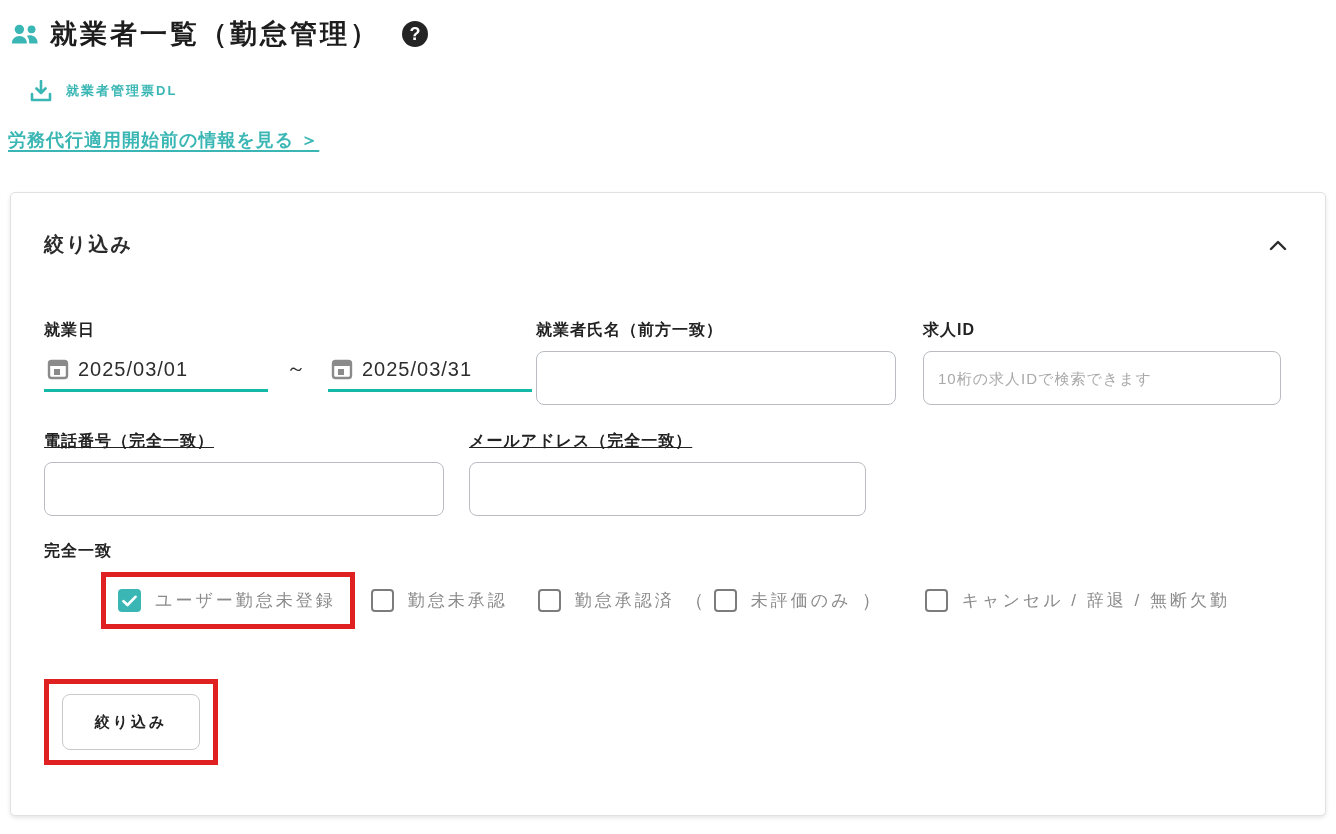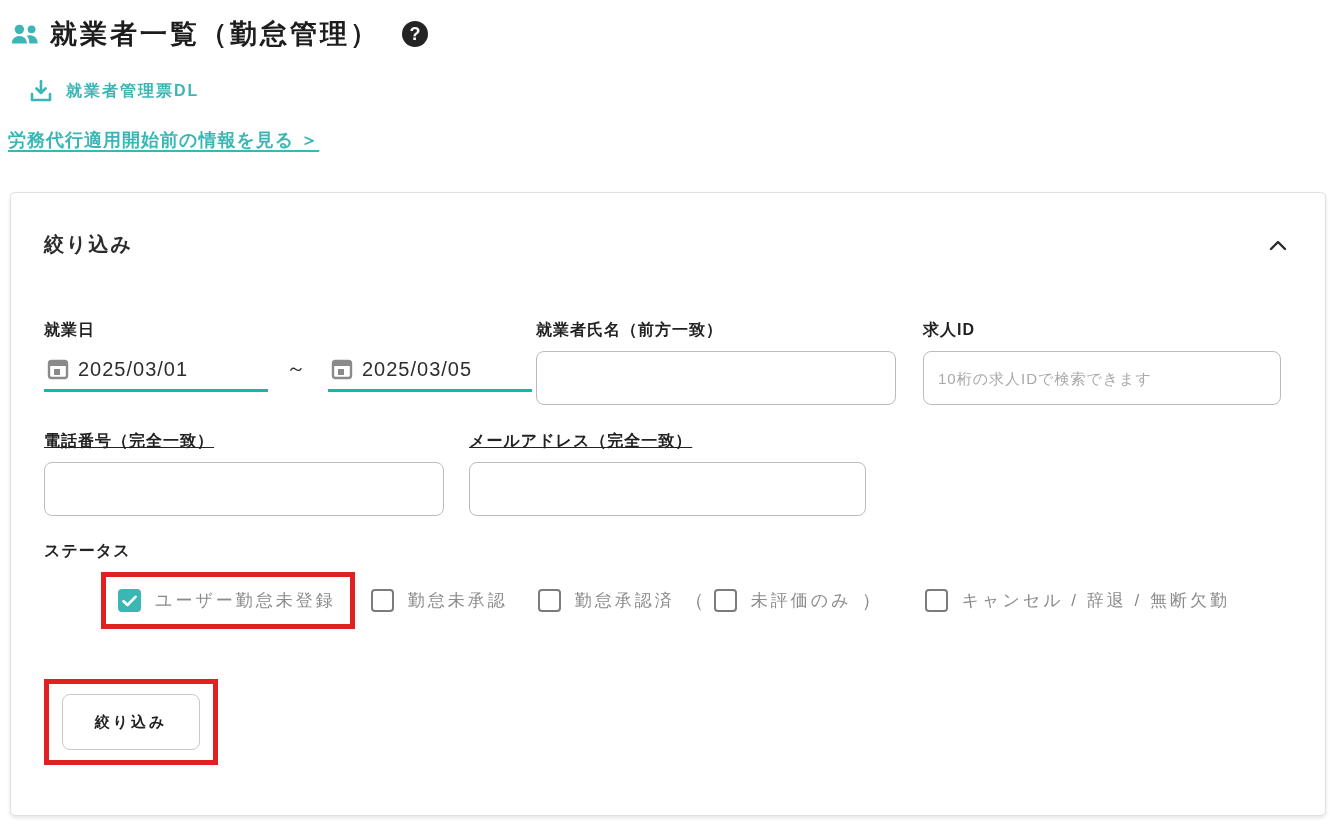--- a/index.html
+++ b/index.html
@@ -30,21 +30,21 @@
     margin-left: 12px; cursor: pointer;
   }
 
   
   .dl-row {
     display: flex; align-items: center; gap: 14px;
     margin: 28px 0 0 30px;
     color: #3ab7b4; cursor: pointer;
   }
   .dl-icon { width: 22px; height: 22px; }
-  .dl-label { font-size: 16px; font-weight: 700; letter-spacing: 2px; text-align: right; }
+  .dl-label { font-size: 13px; font-weight: 700; letter-spacing: 2px; text-align: right; }
 
   
   .pre-info-link {
     display: inline-block;
     margin: 26px 0 0 8px;
     color: #3ab7b4; font-size: 18px; font-weight: 700; letter-spacing: 1px;
     text-decoration: underline; text-underline-offset: 4px; text-decoration-thickness: 2px;
     cursor: pointer;
   }
 
@@ -195,21 +195,21 @@
             </svg>
             <span class="date-value">2025/03/01</span>
           </div>
           <span class="date-sep">～</span>
           <div class="date-field to">
             <svg class="calendar-icon" viewBox="0 0 24 24">
               <rect x="3" y="4" width="18" height="17" rx="2.5" fill="none" stroke="#8a8a8a" stroke-width="2.4"></rect>
               <path d="M3 6.5A2.5 2.5 0 0 1 5.5 4h13A2.5 2.5 0 0 1 21 6.5V9H3z" fill="#8a8a8a"></path>
               <rect x="8" y="12" width="6" height="6" fill="#8a8a8a"></rect>
             </svg>
-            <span class="date-value">2025/03/05</span>
+            <span class="date-value">2025/03/31</span>
           </div>
         </div>
       </div>
 
       <div class="fg-name">
         <span class="field-label">就業者氏名（前方一致）</span>
         <input class="text-input" type="text" value="" style="">
       </div>
 
       <div class="fg-jobid">
@@ -225,21 +225,21 @@
         <input class="text-input" type="text" value="" style="">
       </div>
       <div class="fg-email">
         <span class="field-label">メールアドレス（完全一致）</span>
         <input class="text-input" type="text" value="" style="">
       </div>
     </div>
 
     
     <div class="status-section">
-      <span class="field-label">ステータス</span>
+      <span class="field-label">完全一致</span>
       <div class="checkbox-row">
 
         <div class="highlight-box hl-checkbox">
           <div class="checkbox-item">
             <span class="checkbox checked">
               <svg viewBox="0 0 15 12">
                   <path d="M1.5 6.2 5.5 10 13.5 1.8" fill="none" stroke="#ffffff" stroke-width="2.6" stroke-linecap="round" stroke-linejoin="round"></path>
                 </svg>
             </span>
             <span class="checkbox-label">ユーザー勤怠未登録</span>

